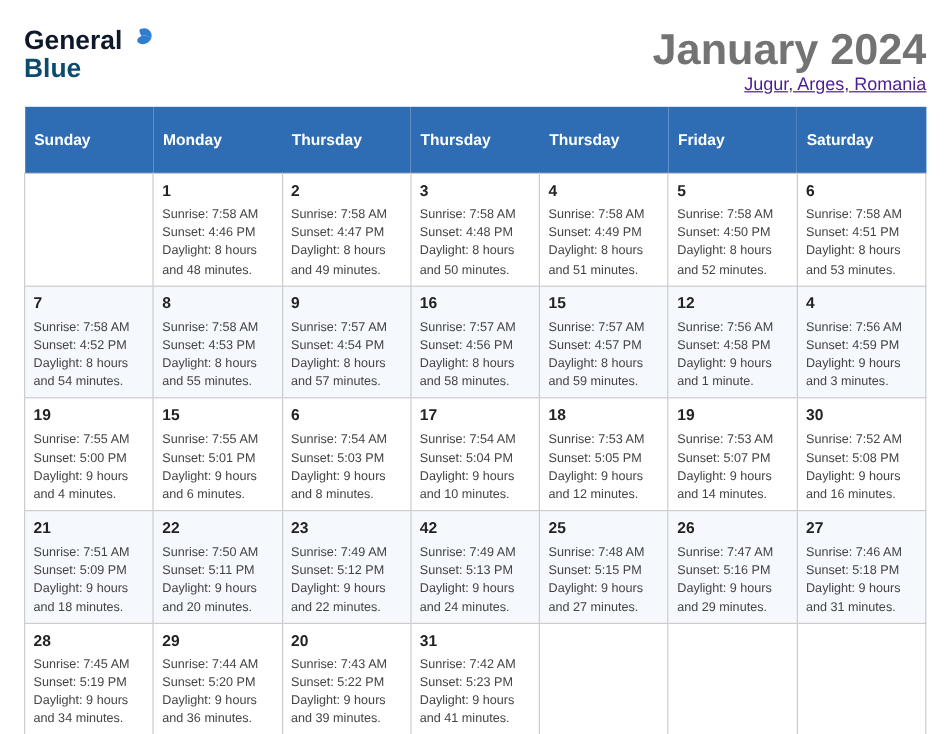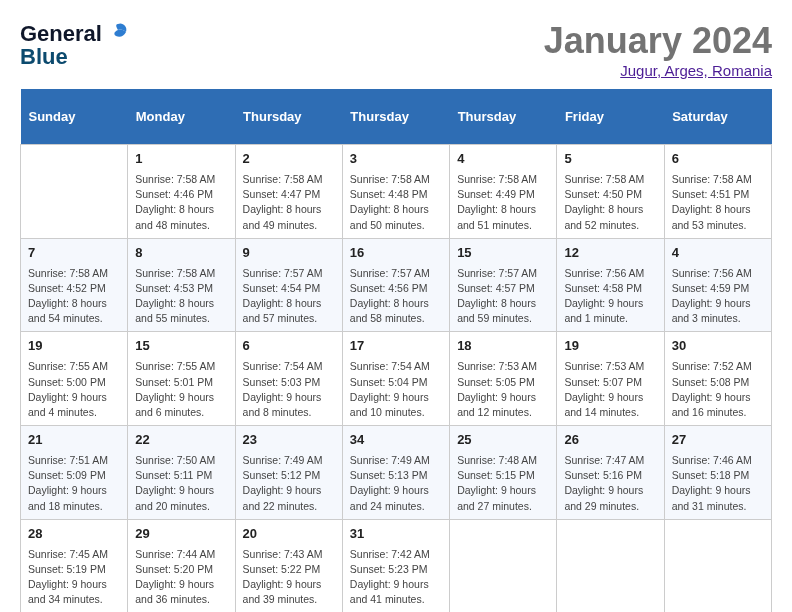--- a/index.html
+++ b/index.html
@@ -210,21 +210,21 @@
         </td>
         <td>
           <span class="day-number">22</span>
           <div class="day-info">Sunrise: 7:50 AM<br>Sunset: 5:11 PM<br>Daylight: 9 hours and 20 minutes.</div>
         </td>
         <td>
           <span class="day-number">23</span>
           <div class="day-info">Sunrise: 7:49 AM<br>Sunset: 5:12 PM<br>Daylight: 9 hours and 22 minutes.</div>
         </td>
         <td>
-          <span class="day-number">34</span>
+          <span class="day-number">42</span>
           <div class="day-info">Sunrise: 7:49 AM<br>Sunset: 5:13 PM<br>Daylight: 9 hours and 24 minutes.</div>
         </td>
         <td>
           <span class="day-number">25</span>
           <div class="day-info">Sunrise: 7:48 AM<br>Sunset: 5:15 PM<br>Daylight: 9 hours and 27 minutes.</div>
         </td>
         <td>
           <span class="day-number">26</span>
           <div class="day-info">Sunrise: 7:47 AM<br>Sunset: 5:16 PM<br>Daylight: 9 hours and 29 minutes.</div>
         </td>

